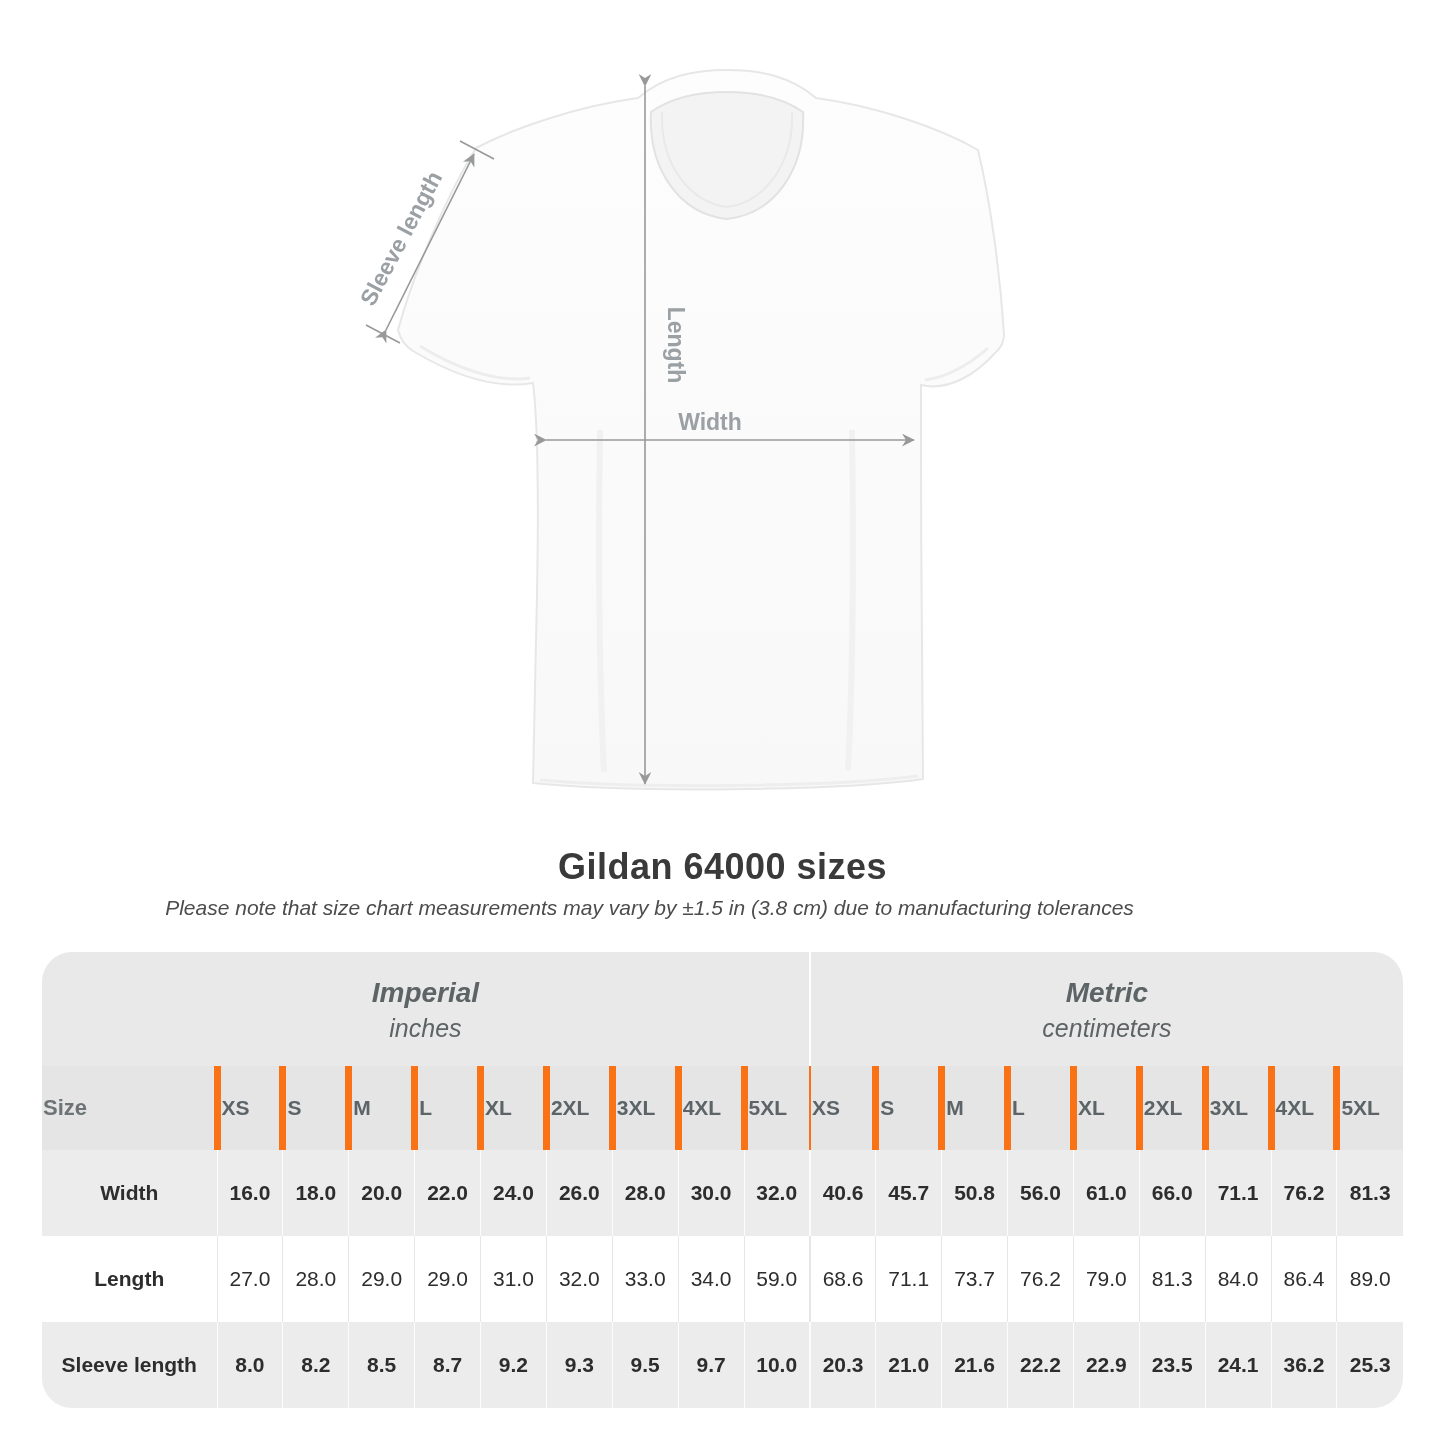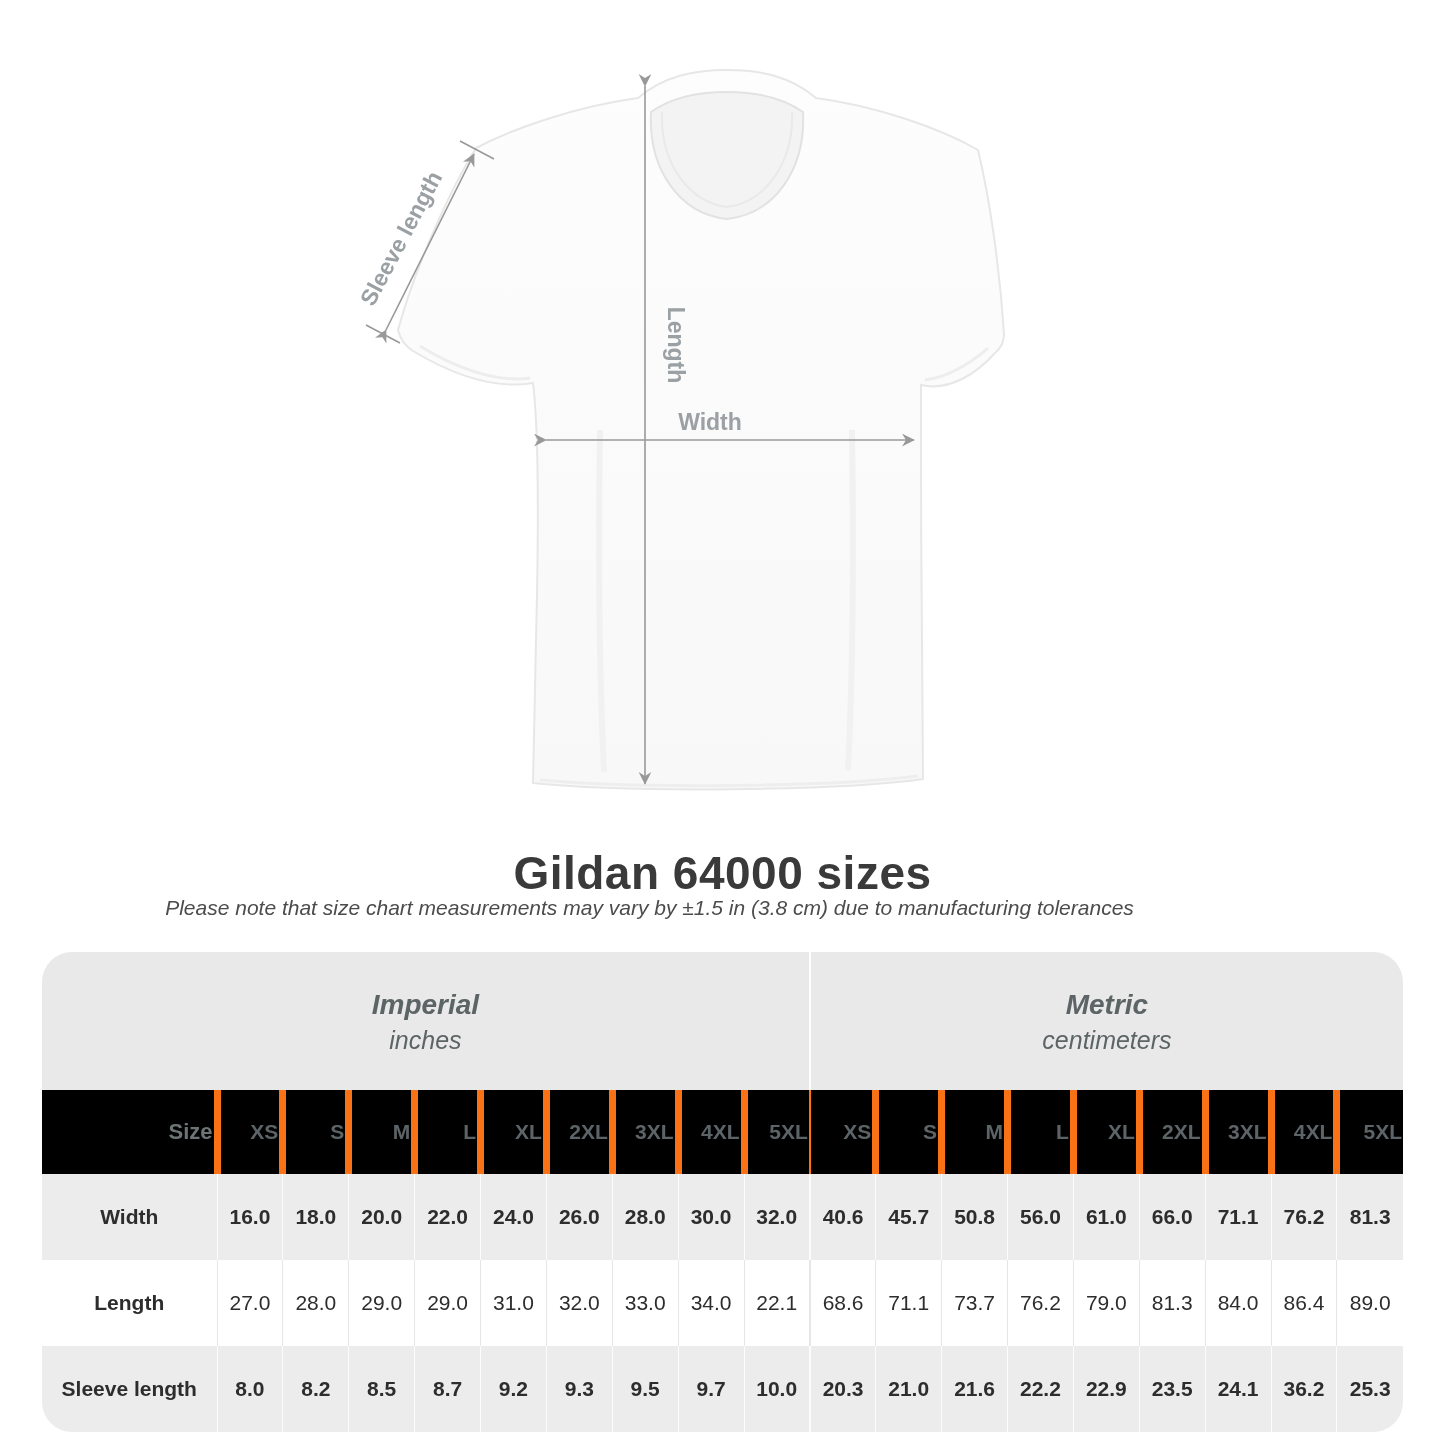--- a/index.html
+++ b/index.html
@@ -4,38 +4,38 @@
 <style>
   html,body{margin:0;padding:0;background:#fff;}
   body{font-family:"Liberation Sans", sans-serif;}
   #page{position:relative;width:1445px;height:1445px;background:#ffffff;overflow:hidden;}
 
   
   #diagram{position:absolute;left:0;top:0;width:1445px;height:830px;}
 
   
   .chart-title{position:absolute;left:0;top:846px;width:1445px;text-align:center;
-    font-size:46px;font-weight:bold;color:#3a3a3a;letter-spacing:.5px;}
+    font-size:36px;font-weight:bold;color:#3a3a3a;letter-spacing:.5px;}
   .chart-subtitle{position:absolute;left:0;top:896px;width:1299px;text-align:center;
     font-size:21px;font-style:italic;color:#4c4c4c;}
 
   
   .size-table-wrap{position:absolute;left:42px;top:952px;width:1361px;
     border-radius:30px;overflow:hidden;}
   table.size-table{width:100%;border-collapse:collapse;table-layout:fixed;}
   table.size-table col.label-col{width:175px;}
 
   tr.header-band th{background:#e9e9e9;height:114px;vertical-align:middle;
-    font-weight:bold;padding:12px;}
+    font-weight:bold;padding:0;}
   th .sec-name{display:block;font-size:28px;font-style:italic;font-weight:bold;color:#5d6466;line-height:1.35;}
   th .sec-unit{display:block;font-size:25px;font-style:italic;font-weight:normal;color:#5d6466;line-height:1.3;}
   th.imperial-th{padding-left:50px;}
   th.metric-th{border-left:2px solid #ffffff;}
 
-  tr.size-row td{background:#000000;height:82px;text-align:right;vertical-align:middle;
+  tr.size-row td{background:#e5e5e5;height:82px;text-align:left;vertical-align:middle;
     font-size:21px;font-weight:bold;color:#5d6468;}
   tr.size-row td + td{border-left:7px solid #f97316;}
 
   tr.measure-row td{height:84px;text-align:center;vertical-align:middle;font-size:21px;color:#2d2d2d;}
   tr.row-gray td{background:#ececec;}
   tr.row-gray td + td{border-left:1px solid rgba(255,255,255,.85);font-weight:bold;}
   tr.row-white td{background:#ffffff;}
   tr.row-white td + td{border-left:1px solid #e6e6e6;}
   td.sec-start{border-left-width:2px !important;}
   td.row-label, tr.size-row td.row-label{font-weight:bold;color:#6d7476;font-size:22px;}
@@ -176,21 +176,21 @@
         <tr class="measure-row row-white">
           <td class="row-label">Length</td>
         <td>27.0</td>
             <td>28.0</td>
             <td>29.0</td>
             <td>29.0</td>
             <td>31.0</td>
             <td>32.0</td>
             <td>33.0</td>
             <td>34.0</td>
-            <td>22.1</td>
+            <td>59.0</td>
             <td class="sec-start">68.6</td>
             <td>71.1</td>
             <td>73.7</td>
             <td>76.2</td>
             <td>79.0</td>
             <td>81.3</td>
             <td>84.0</td>
             <td>86.4</td>
             <td>89.0</td>
           </tr>

